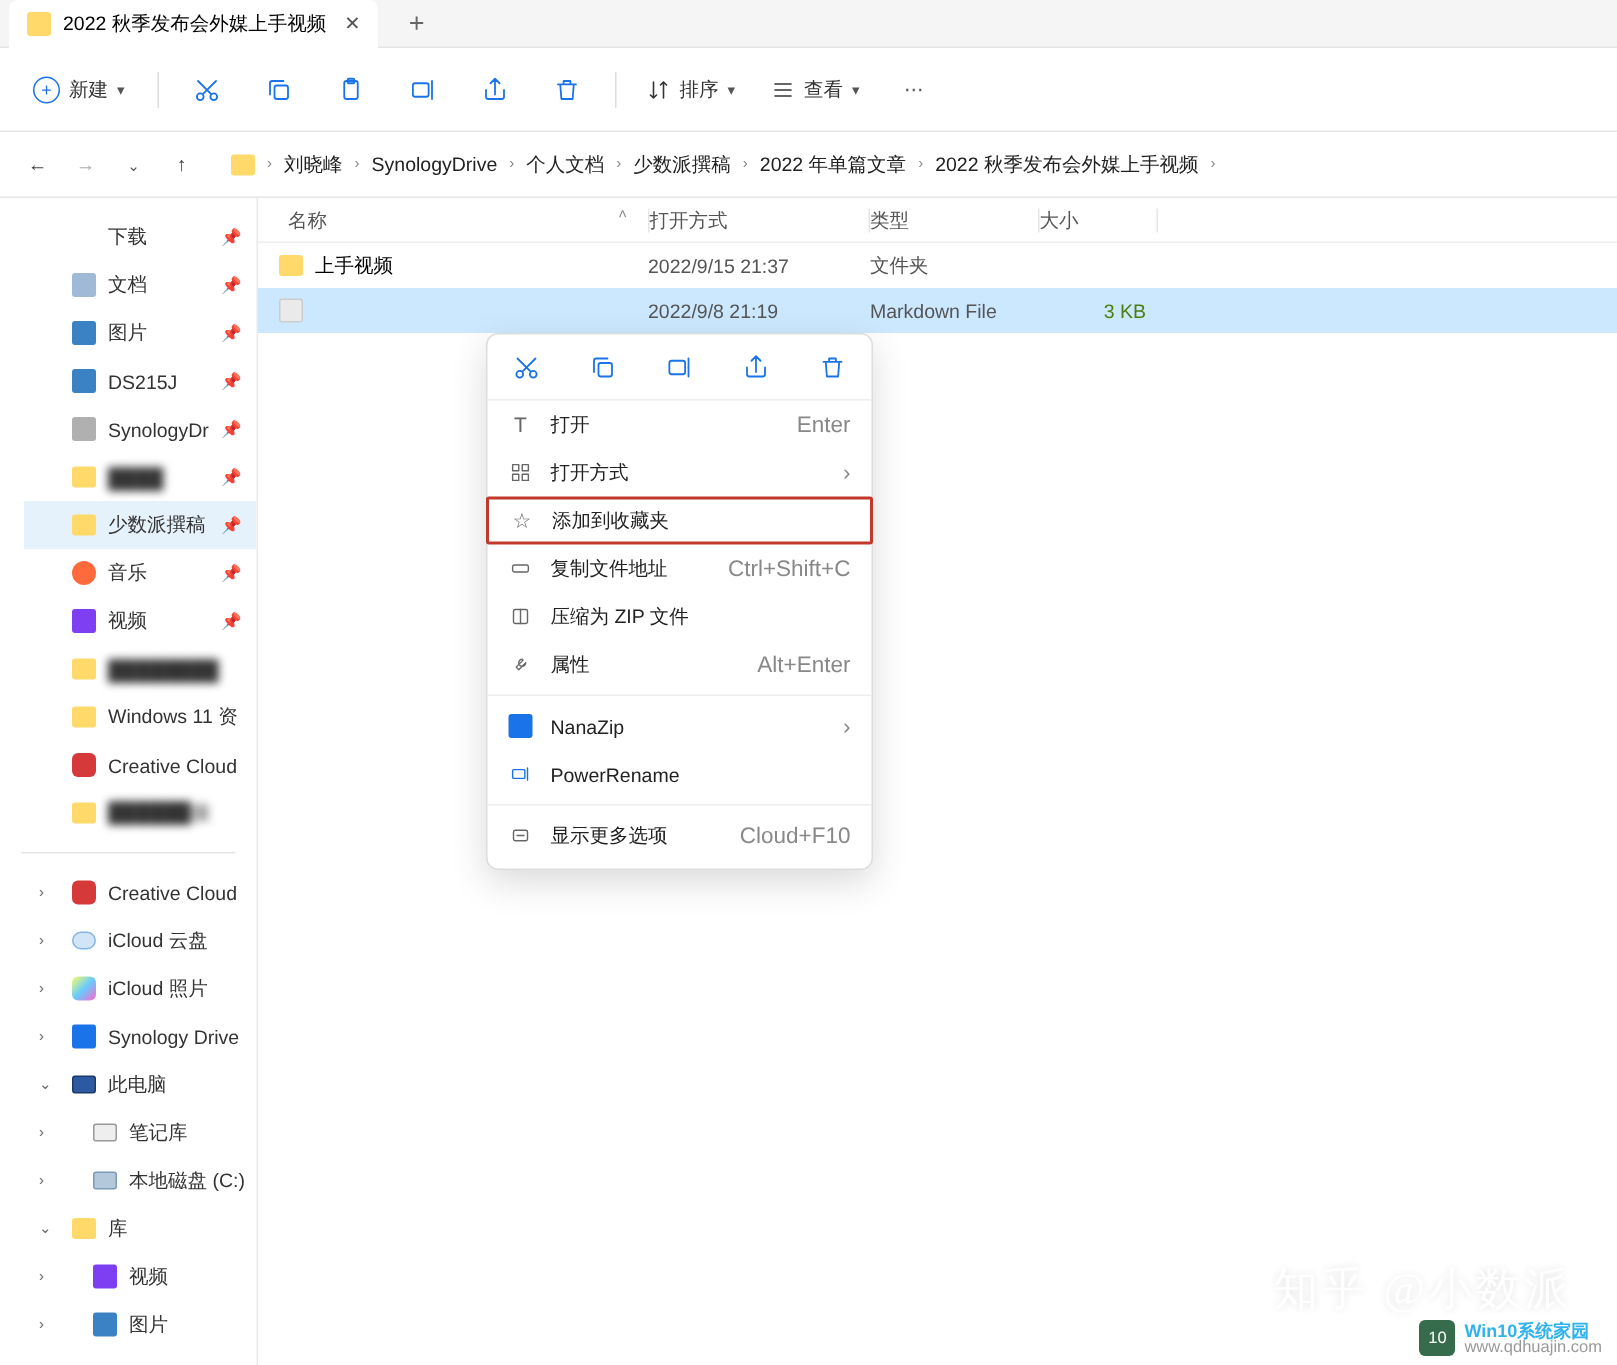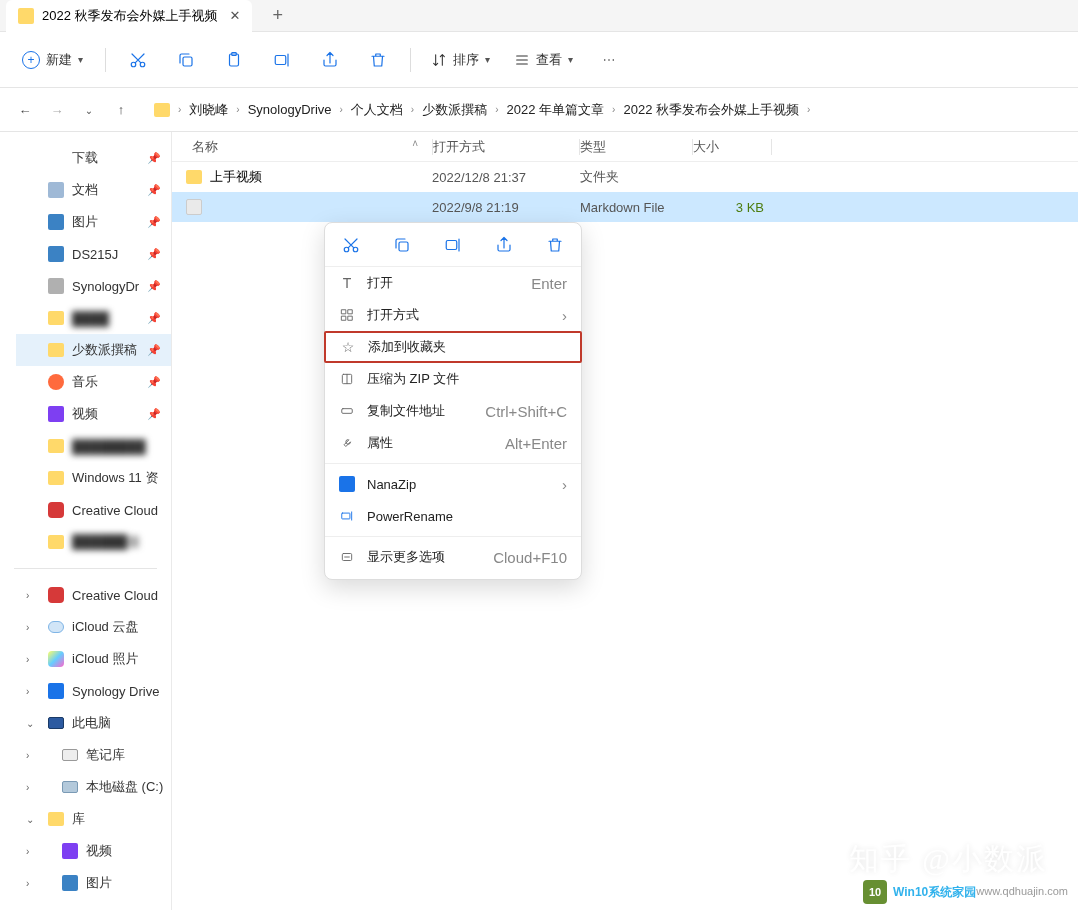--- a/index.html
+++ b/index.html
@@ -86,22 +86,22 @@
 .ctx-item.high { border: 2px solid #c0392b; border-radius: 2px; margin: 0 -1px; }
 .ctx-item .rside { margin-left: auto; color: #888; font-size: 15px; }
 .ctx-sep { height: 1px; background: #eee; margin: 4px 0; }
 .ctx-ico { width: 16px; height: 16px; display: flex; align-items: center; justify-content: center; color: #666; font-size: 14px; }
 .ctx-ico.blue { background: #1a73e8; border-radius: 2px; }
 .ctx-sub { color: #888; font-size: 12px; }
 
 
 .wm { position: absolute; right: 30px; bottom: 30px; color: #fff; opacity: .6; font-size: 30px; font-family: serif; letter-spacing: 2px; text-shadow: 0 0 6px rgba(0,0,0,.2); pointer-events: none; }
 .wm2 { position: absolute; right: 10px; bottom: 6px; display: flex; align-items: center; gap: 6px; opacity: .85; pointer-events: none; }
-.wm2 .logo { width: 24px; height: 24px; background: #4d7c0f; color: #fff; display: flex; align-items: center; justify-content: center; border-radius: 4px; font-weight: bold; font-size: 11px; }
-.wm2 .txt { display: flex; flex-direction: row; line-height: 1; }
+.wm2 .logo { width: 24px; height: 24px; background: #14532d; color: #fff; display: flex; align-items: center; justify-content: center; border-radius: 4px; font-weight: normal; font-size: 11px; }
+.wm2 .txt { display: flex; flex-direction: column; line-height: 1; }
 .wm2 .txt .l1 { color: #0ea5e9; font-size: 12px; font-weight: bold; }
 .wm2 .txt .l2 { color: #888; font-size: 11px; }
 
 svg { stroke: currentColor; fill: none; stroke-width: 1.6; stroke-linecap: round; stroke-linejoin: round; }
 </style>
 </head>
 <body>
 
 <div class="tabbar">
   <div class="tab">
@@ -326,21 +326,21 @@
       <div class="colsep"></div>
       <div class="col-size">大小</div>
       <div class="colsep"></div>
     </div>
     <div id="rows">
         <div class="row">
           <div class="c-name">
             <span class="fi-folder"></span>
             <span>上手视频</span>
           </div>
-          <div class="c-date">2022/12/8 21:37</div>
+          <div class="c-date">2022/9/15 21:37</div>
           <div class="c-type">文件夹</div>
           <div class="c-size"></div>
         </div>
         <div class="row sel">
           <div class="c-name">
             <span class="fi-md"></span>
           </div>
           <div class="c-date">2022/9/8 21:19</div>
           <div class="c-type">Markdown File</div>
           <div class="c-size">3 KB</div>
@@ -398,34 +398,34 @@
     <span>打开方式</span>
     <span class="rside ctx-sub">›</span>
   </div>
   <div class="ctx-item high">
     <span class="ctx-ico">☆</span>
     <span>添加到收藏夹</span>
   </div>
   <div class="ctx-item">
     <span class="ctx-ico">
         <svg width="14" height="14" viewBox="0 0 24 24">
+          <rect x="3" y="8" width="18" height="8" rx="2"></rect>
+        </svg>
+      </span>
+    <span>复制文件地址</span>
+    <span class="rside">Ctrl+Shift+C</span>
+  </div>
+  <div class="ctx-item">
+    <span class="ctx-ico">
+        <svg width="14" height="14" viewBox="0 0 24 24">
           <rect x="4" y="4" width="16" height="16" rx="2"></rect>
           <path d="M12 4v16"></path>
         </svg>
       </span>
     <span>压缩为 ZIP 文件</span>
-  </div>
-  <div class="ctx-item">
-    <span class="ctx-ico">
-        <svg width="14" height="14" viewBox="0 0 24 24">
-          <rect x="3" y="8" width="18" height="8" rx="2"></rect>
-        </svg>
-      </span>
-    <span>复制文件地址</span>
-    <span class="rside">Ctrl+Shift+C</span>
   </div>
   <div class="ctx-item">
     <span class="ctx-ico">
         <svg width="14" height="14" viewBox="0 0 24 24">
           <path d="M14 6a4 4 0 1 0 4 4l-8 8-3-3 8-8"></path>
         </svg>
       </span>
     <span>属性</span>
     <span class="rside">Alt+Enter</span>
   </div>

